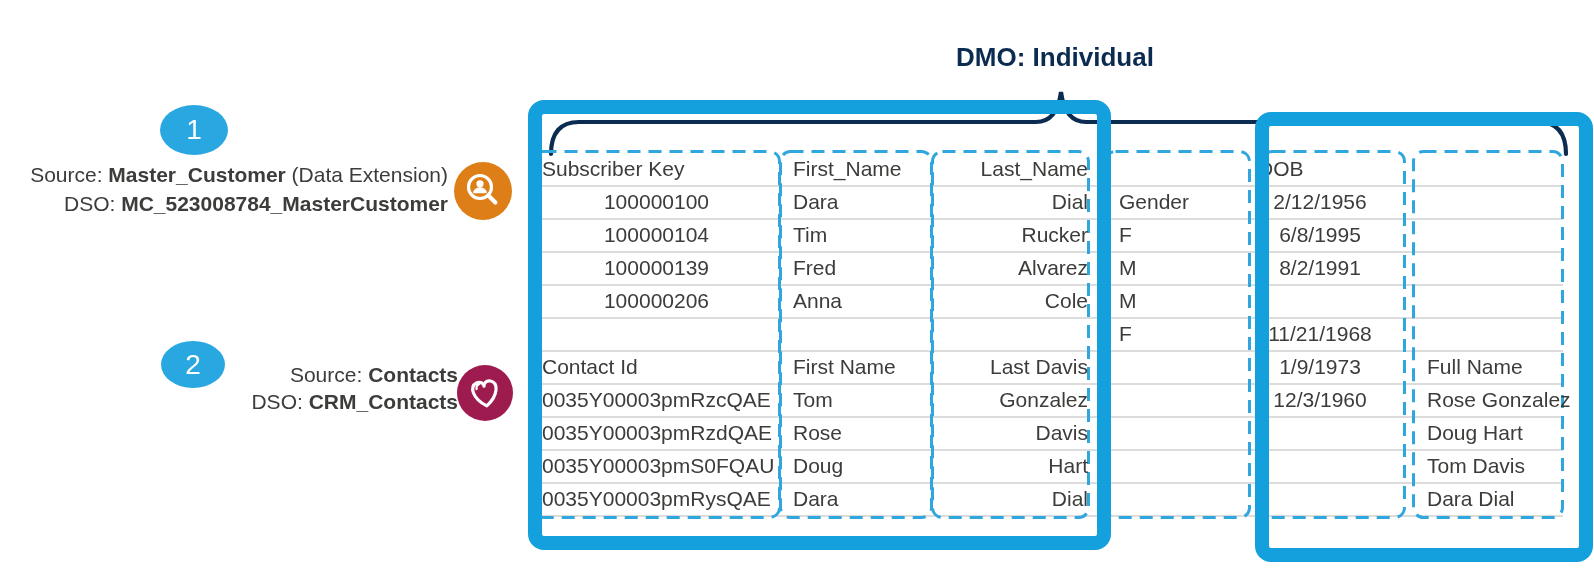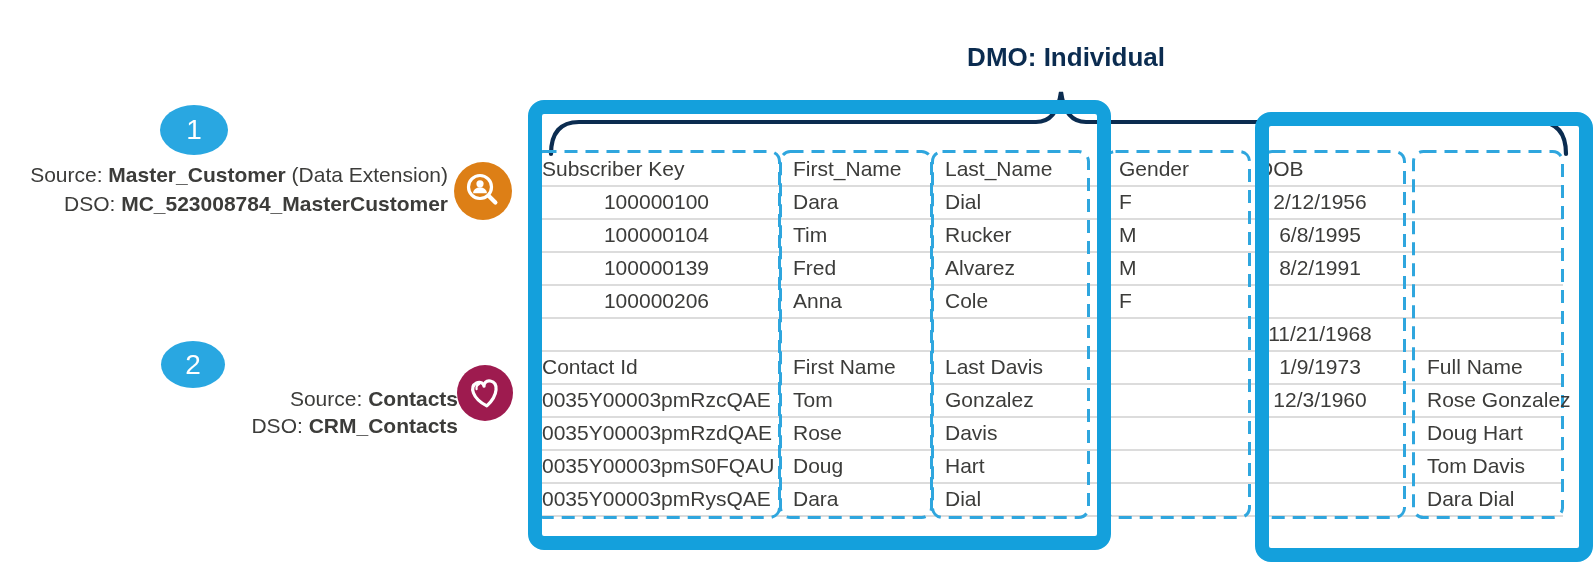--- a/index.html
+++ b/index.html
@@ -11,37 +11,37 @@
 
   
   .layer{position:absolute;left:0;top:0;z-index:1;}
 
   
   .col{position:absolute;top:152px;z-index:2;}
   .cell{height:33px;line-height:33px;font-size:21px;padding-left:7px;white-space:nowrap;}
   .cell.num{text-align:center;padding-left:0;}
   #col-1{left:535px;width:243px;}
   #col-2{left:786px;width:144px;}
-  #col-3{left:938px;width:150px;}
-  #col-4{left:1112px;width:137px;}
+  #col-3{left:938px;width:150px;text-align:right;}
+  #col-4{left:1112px;width:137px;margin-top:33px;}
   #col-5{left:1251px;width:138px;}
   #col-6{left:1420px;width:142px;}
 
   
   .bigrect{position:absolute;border:14px solid #14a0dc;border-radius:16px;box-sizing:border-box;z-index:3;pointer-events:none;}
   #rect1{left:528px;top:100px;width:583px;height:450px;}
   #rect2{left:1255px;top:112px;width:338px;height:450px;}
 
   
-  .dmo-label{position:absolute;left:945px;top:42px;width:220px;text-align:right;font-size:26px;font-weight:bold;color:#0b2c50;z-index:4;}
+  .dmo-label{position:absolute;left:945px;top:42px;width:220px;text-align:center;font-size:26px;font-weight:bold;color:#0b2c50;z-index:4;}
 
   
   .ann-text{position:absolute;text-align:right;font-size:21px;color:#3c3c3a;z-index:4;}
   #ann1-text{left:0;top:160px;width:448px;line-height:29px;}
-  #ann2-text{left:0;top:361px;width:458px;line-height:27px;margin-top:24px;}
+  #ann2-text{left:0;top:361px;width:458px;line-height:27px;}
   .bold{font-weight:bold;}
 
   .badge{position:absolute;background:#29a7e1;border-radius:50%;color:#fff;display:flex;align-items:center;justify-content:center;font-size:28px;z-index:4;}
   #badge1{left:160px;top:105px;width:68px;height:50px;}
   #badge2{left:161px;top:341px;width:64px;height:47px;}
 
   .iconcircle{position:absolute;border-radius:50%;z-index:4;display:flex;align-items:center;justify-content:center;}
   #icon1{left:454px;top:162px;width:58px;height:58px;background:#dd7f16;}
   #icon2{left:457px;top:365px;width:56px;height:56px;background:#9e1b4f;}
 </style>

